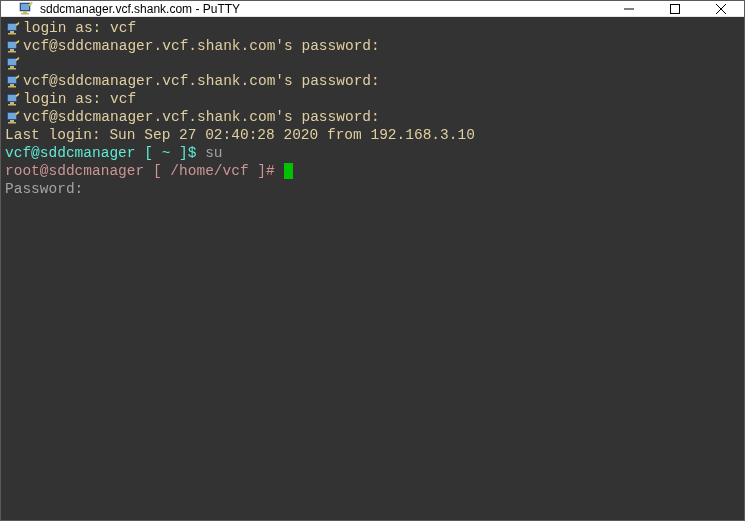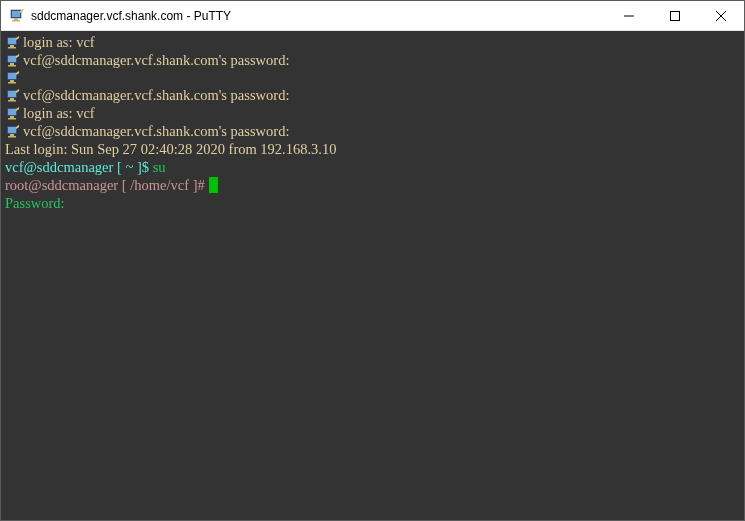--- a/index.html
+++ b/index.html
@@ -12,25 +12,25 @@
     }
     .window {
       width: 745px;
       height: 521px;
       background: #ffffff;
       border: 1px solid #5a5a5a;
       display: flex;
       flex-direction: column;
     }
     .titlebar {
-      height: 30px;
+      height: 16px;
       background: #ffffff;
       display: flex;
       align-items: center;
-      padding-left: 8px;
+      padding-left: 17px;
       border-bottom: 1px solid #e5e5e5;
     }
     .titlebar-icon {
       width: 16px;
       height: 16px;
       margin-right: 6px;
       flex-shrink: 0;
     }
     .titlebar-title {
       flex: 1;
@@ -63,32 +63,31 @@
       font-size: 14.5px;
       line-height: 18px;
       color: #dcdccc;
       overflow: hidden;
       position: relative;
     }
     .line {
       display: flex;
       align-items: center;
       white-space: pre;
-      font-family: Liberation Serif, serif;
     }
     .line-icon {
       width: 16px;
       height: 16px;
       margin-right: 2px;
       margin-top: 1px;
       flex-shrink: 0;
     }
     .yellow { color: #e0cf9f; }
     .green  { color: #5eead4; }
-    .grey   { color: #22c55e; }
+    .grey   { color: #a3a3a3; }
     .red    { color: #cc9494; }
     .cursor {
       display: inline-block;
       width: 9px;
       height: 16px;
       background: #00c200;
       vertical-align: text-bottom;
       margin-left: 1px;
     }
   </style>

